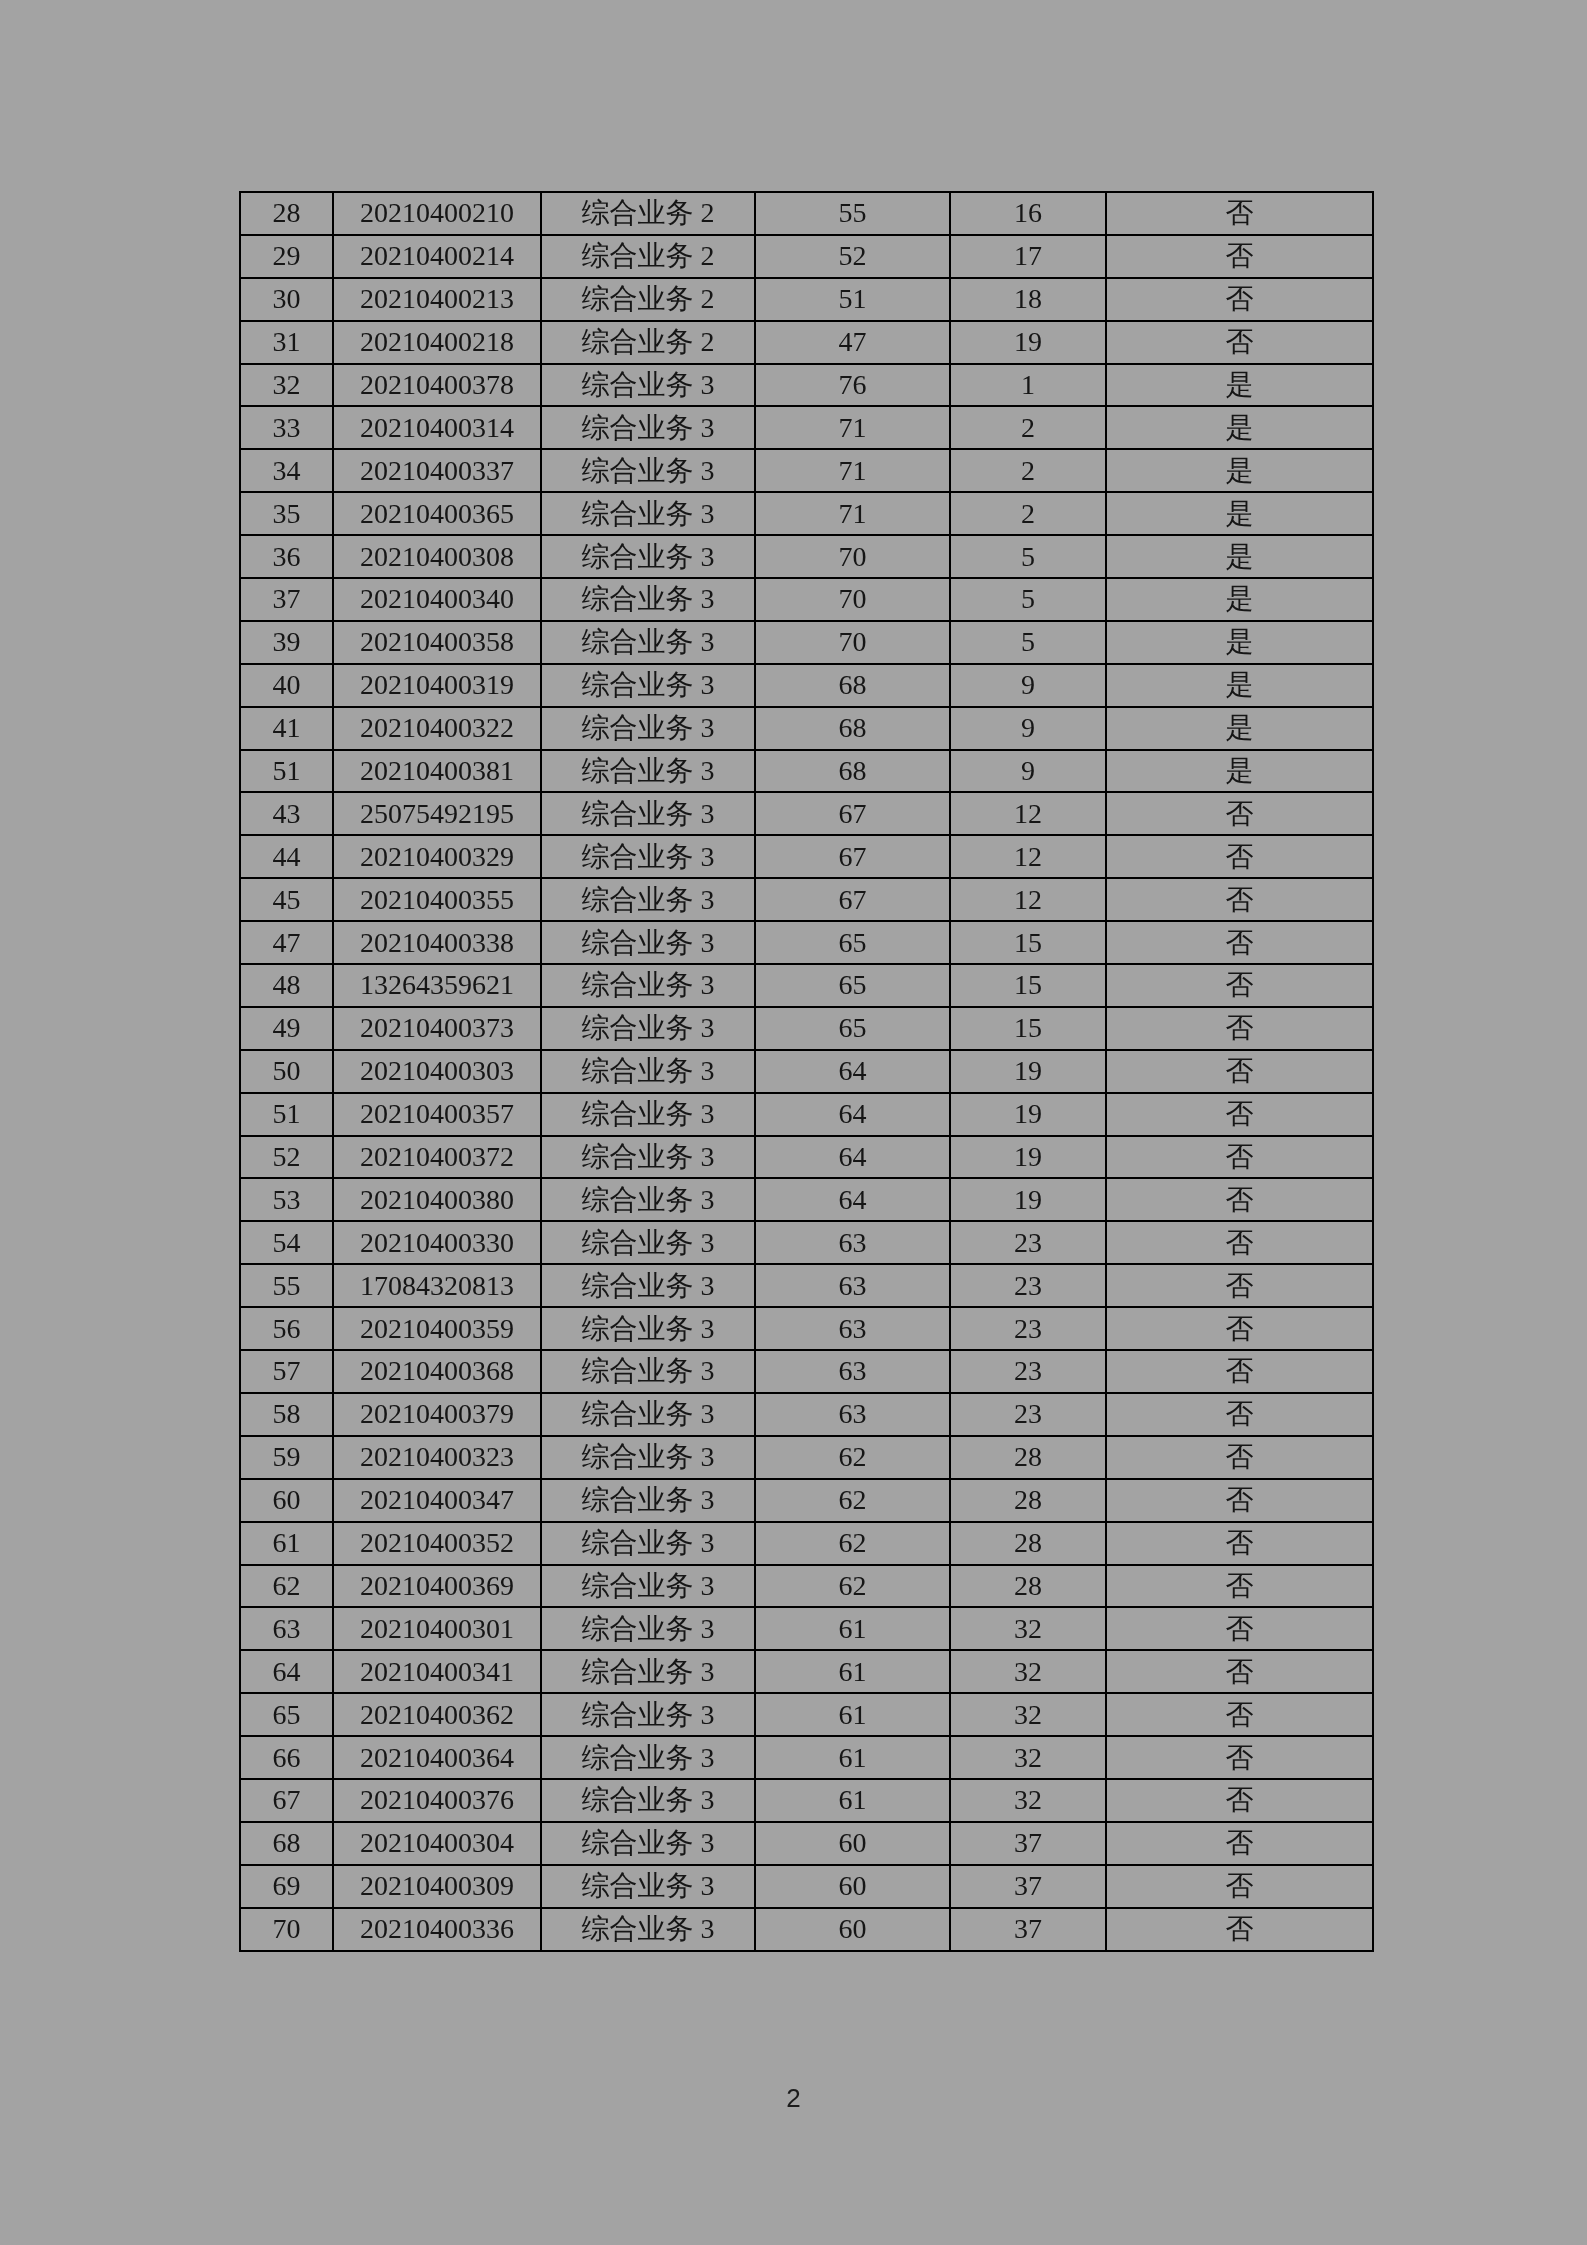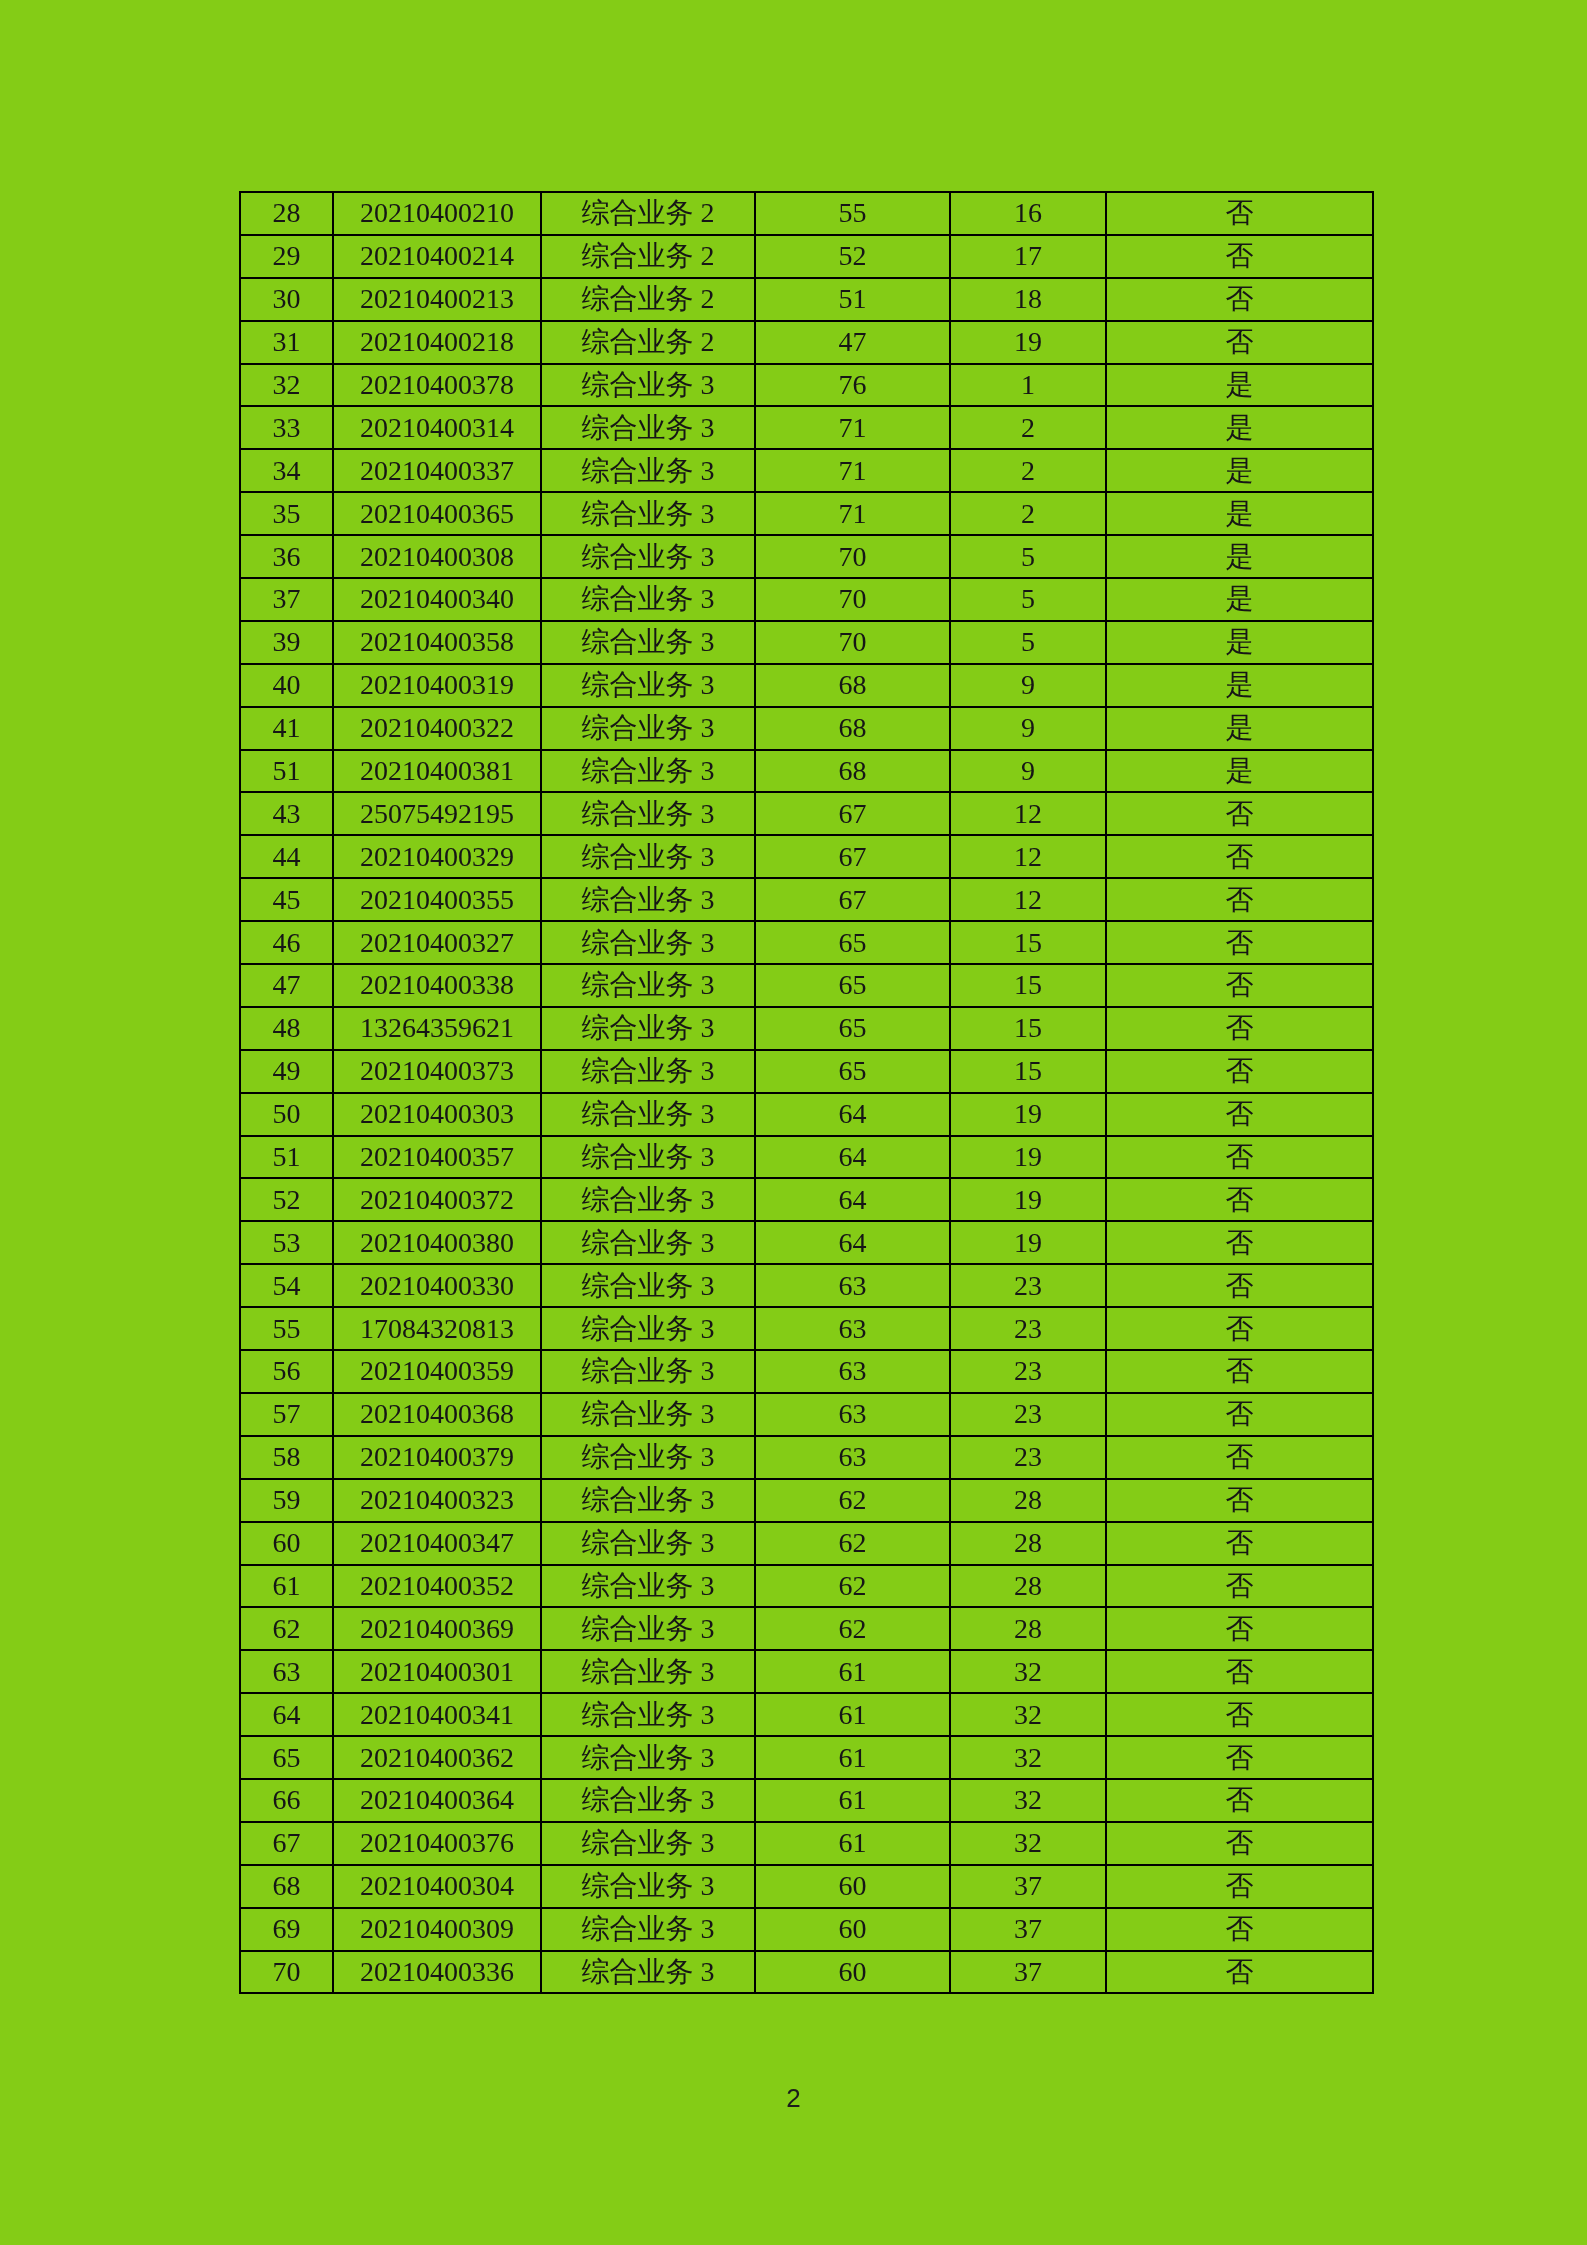--- a/index.html
+++ b/index.html
@@ -4,21 +4,21 @@
 <style>
   html, body {
     margin: 0;
     padding: 0;
     background: #ffffff;
   }
   .page {
     position: relative;
     width: 1587px;
     height: 2245px;
-    background: #84cc16;
+    background: #a3a3a3;
     overflow: hidden;
     font-family: "Liberation Serif", "DejaVu Serif", serif;
     color: #161616;
   }
   table.score-table {
     position: absolute;
     left: 239px;
     top: 191px;
     width: 1133px;
     border-collapse: collapse;
@@ -193,28 +193,20 @@
         </tr>
         <tr>
           <td>45</td>
           <td>20210400355</td>
           <td>综合业务 3</td>
           <td>67</td>
           <td>12</td>
           <td>否</td>
         </tr>
         <tr>
-          <td>46</td>
-          <td>20210400327</td>
-          <td>综合业务 3</td>
-          <td>65</td>
-          <td>15</td>
-          <td>否</td>
-        </tr>
-        <tr>
           <td>47</td>
           <td>20210400338</td>
           <td>综合业务 3</td>
           <td>65</td>
           <td>15</td>
           <td>否</td>
         </tr>
         <tr>
           <td>48</td>
           <td>13264359621</td>

